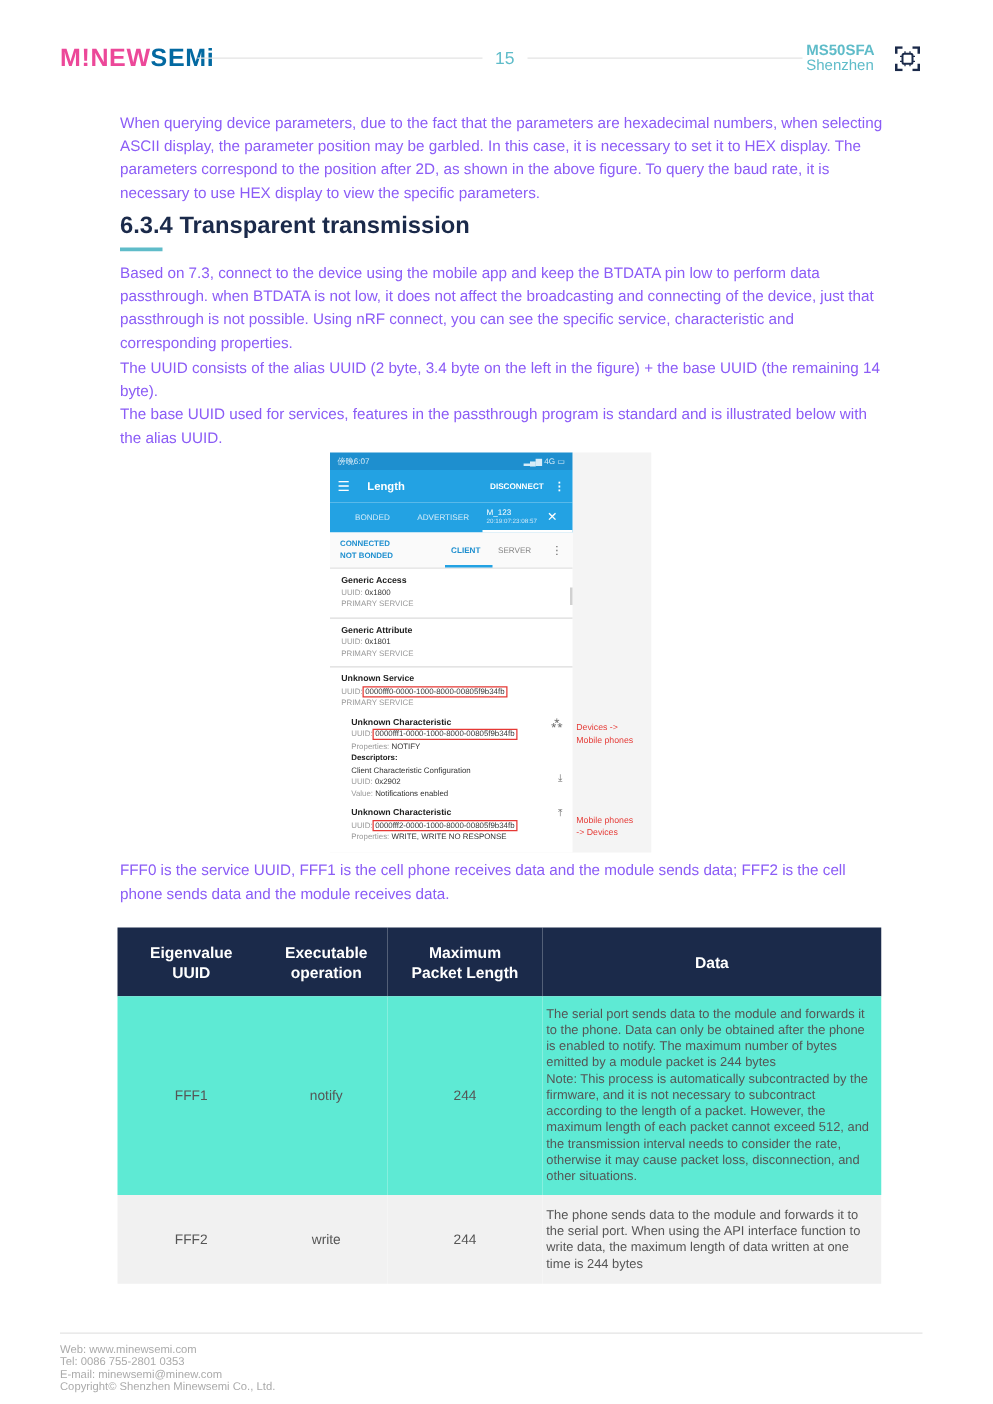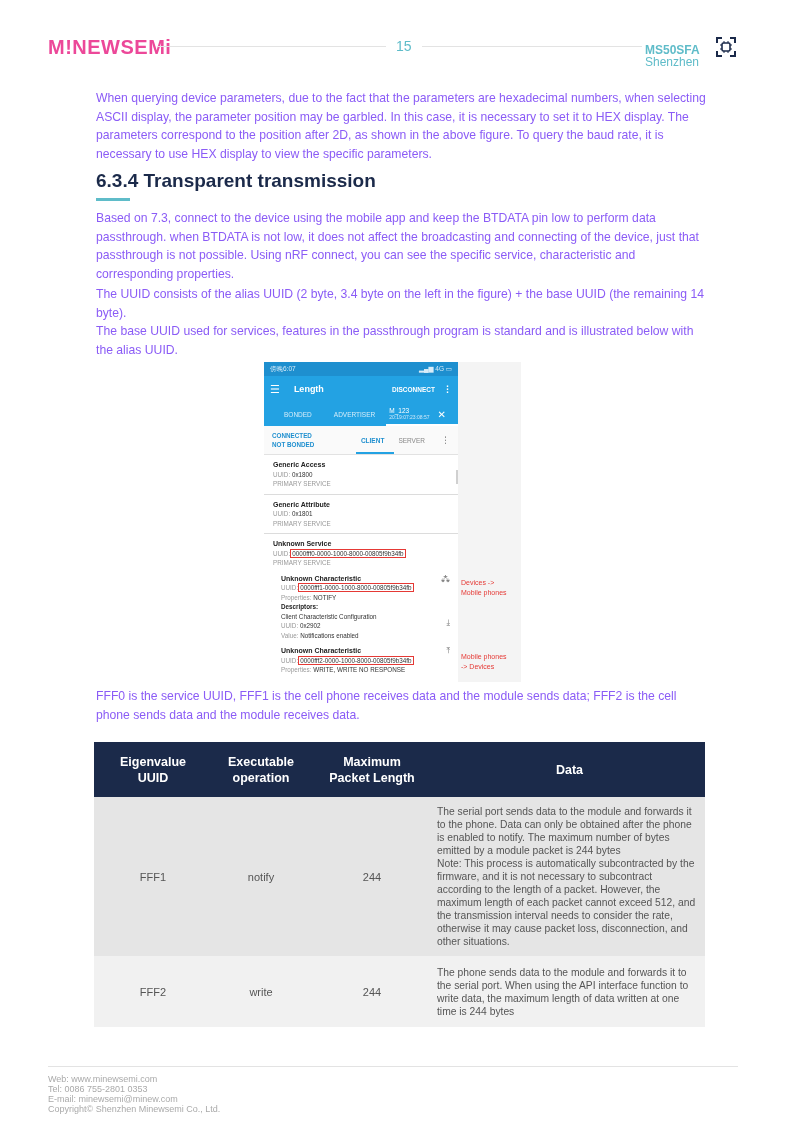--- a/index.html
+++ b/index.html
@@ -2,25 +2,25 @@
 <html><head>
 <meta charset="utf-8">
 <style>
   html, body { margin: 0; padding: 0; background: #ffffff; }
   body { width: 794px; height: 1123px; position: relative; overflow: hidden;
          font-family: "Liberation Sans", sans-serif; color: #4a4a4a; }
   
   .hdr { position: absolute; left: 48px; top: 34px; width: 692px; height: 26px; }
   .logo { position: absolute; left: 0; top: 2px; font-weight: bold; font-size: 20px; letter-spacing: 0.5px; }
   .logo .dark { color: #ec4899; }
-  .logo .light { color: #ec4899; }
+  .logo .light { color: #0369a1; }
   .hline { position: absolute; top: 12px; height: 1px; background: #e3e3e3; }
   .pagenum { position: absolute; left: 348px; top: 4px; color: #5fbcc9; font-size: 14px; }
   .doctitle { position: absolute; left: 597px; top: 0px; text-align: left; line-height: 12px; font-size: 12px; color: #5fbcc9; }
-  .doctitle .t1 { font-weight: bold; margin-top: 10px; }
+  .doctitle .t1 { font-weight: bold; }
   .chipicon { position: absolute; left: 668px; top: 3px; width: 20px; height: 20px; }
 
   
   .para { position: absolute; left: 96px; width: 610px; font-size: 12.2px; line-height: 18.7px; color: #8b5cf6; }
   .h3 { position: absolute; left: 96px; top: 170px; font-size: 19px; font-weight: bold; color: #1b2a4a; }
   .h3bar { position: absolute; left: 96px; top: 198px; width: 34px; height: 3px; background: #5fbcc9; }
 
   
   .shot { position: absolute; left: 264px; top: 362px; width: 257px; height: 320px; background: #f4f4f4; font-size: 7px; }
   .phone { position: absolute; left: 0; top: 0; width: 194px; height: 320px; background: #ffffff; }
@@ -55,21 +55,21 @@
   .redbox { border: 1px solid #e53935; color: #333; padding: 0 1px; }
   .chr .ico { position: absolute; right: 8px; color: #666; font-size: 8px; }
   .annot { position: absolute; left: 197px; color: #e53935; font-size: 7px; line-height: 10px; }
   .scrollthumb { position: absolute; left: 192px; top: 108px; width: 2px; height: 14px; background: #d0d0d0; }
 
   
   .tbl { position: absolute; left: 94px; top: 742px; width: 611px; border-collapse: collapse; font-size: 11px; }
   .tbl th { background: #1b2a4a; color: #ffffff; font-weight: bold; font-size: 12.5px; line-height: 16px; height: 55px; padding: 0 4px; text-align: center; }
   .tbl td { text-align: center; color: #555; font-size: 11px; padding: 0; }
   .tbl td.note { text-align: left; padding: 4px 6px 4px 3px; line-height: 13px; font-size: 10.3px; color: #555; }
-  .tbl tr.r1 td { background: #e5e5e5; height: 151px; margin-top: 40px; }
+  .tbl tr.r1 td { background: #5eead4; height: 151px; margin-top: 40px; }
   .tbl tr.r2 td { background: #f1f1f1; height: 63px; }
 
   
   .fline { position: absolute; left: 48px; top: 1066px; width: 690px; height: 1px; background: #e3e3e3; }
   .footer { position: absolute; left: 48px; top: 1074px; width: 690px; font-size: 9px; color: #aaaaaa; display: flex; justify-content: space-between; flex-direction: column; }
 </style>
 </head>
 <body>
 
 <div class="hdr">

